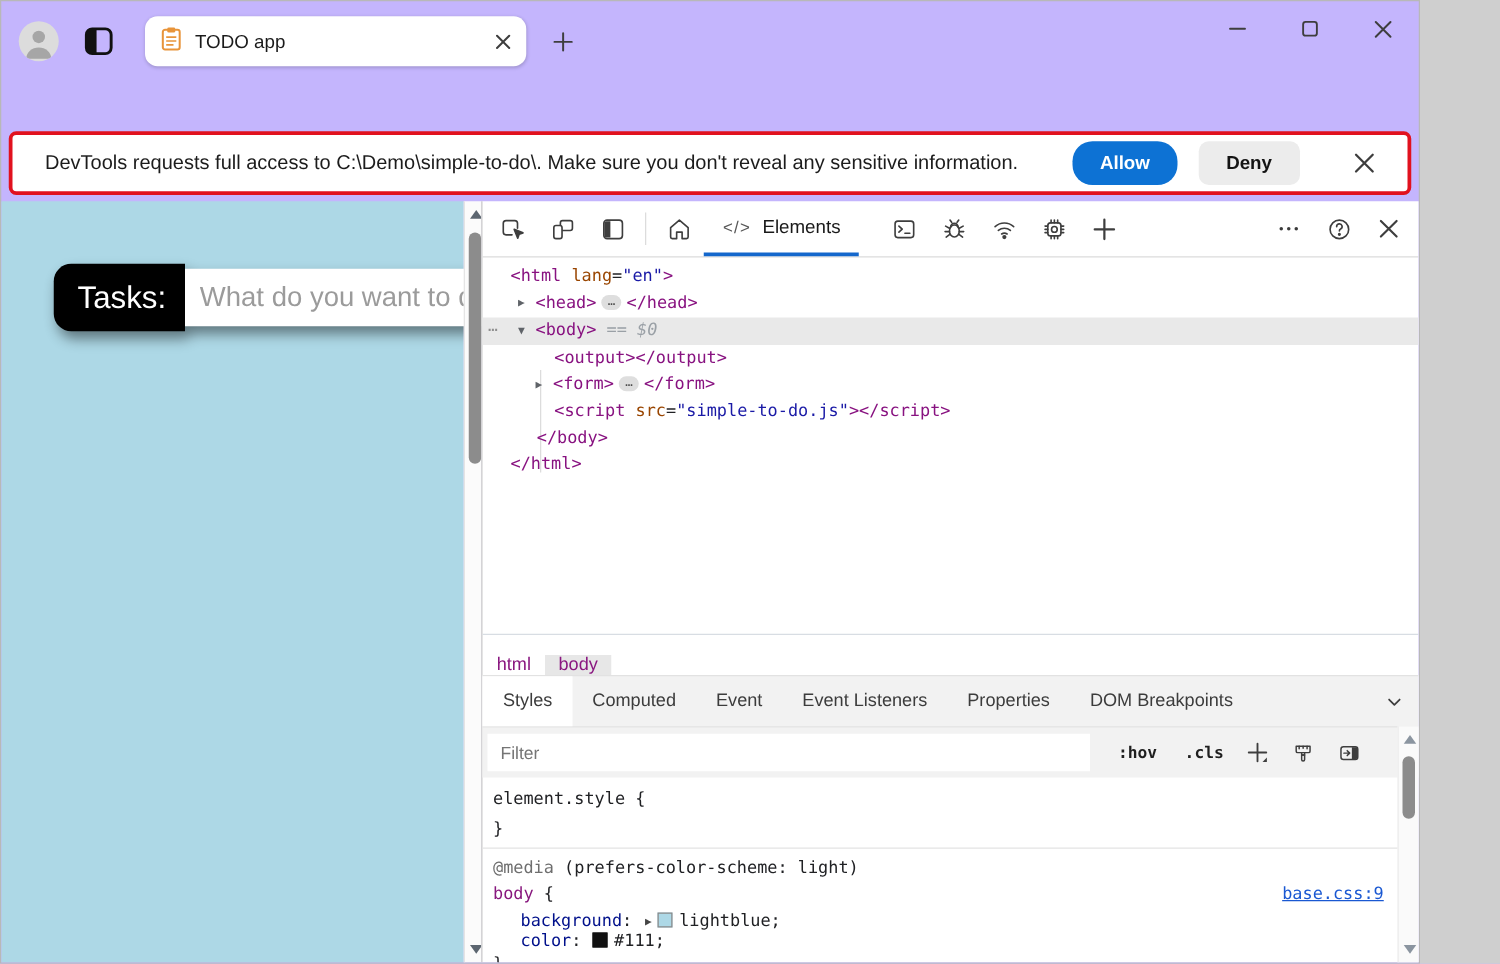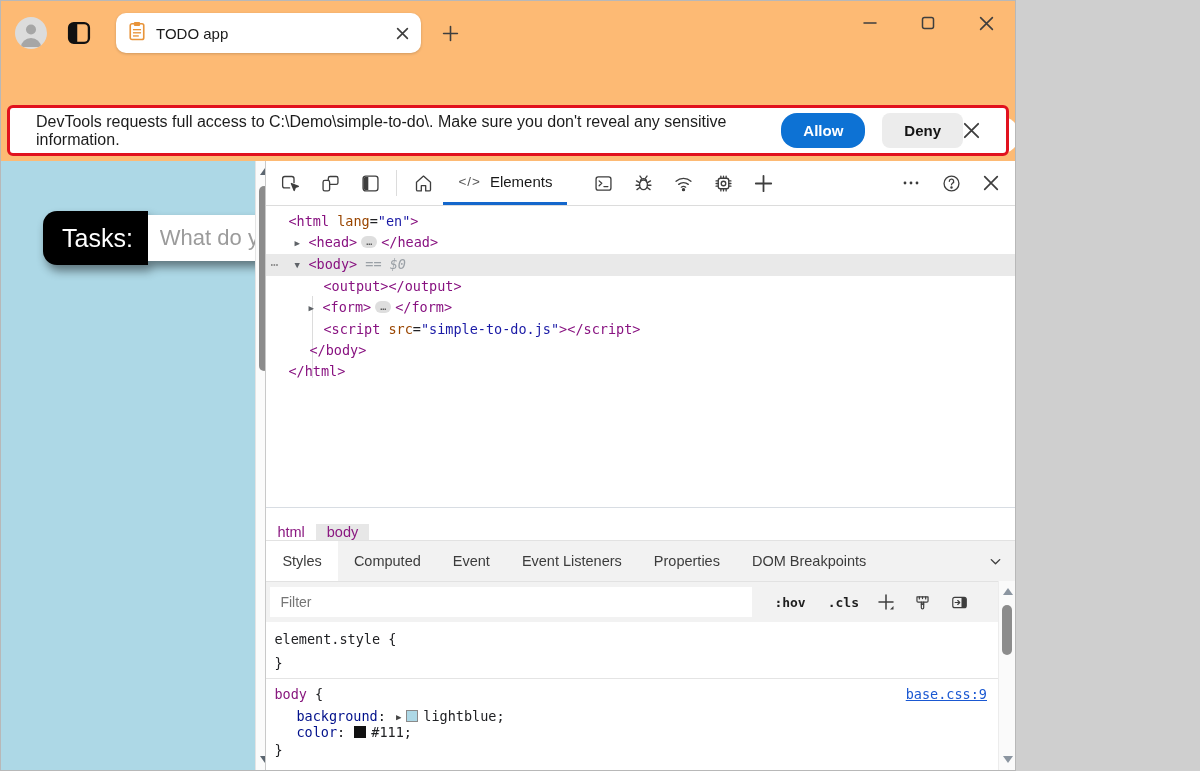--- a/index.html
+++ b/index.html
@@ -1,17 +1,17 @@
 <!DOCTYPE html>
 <html><head>
 <meta charset="utf-8">
 <style>
   * { margin:0; padding:0; box-sizing:border-box; }
   body { background:#cfcfcf; font-family:"Liberation Sans", sans-serif; }
-  #window { position:relative; width:1016px; height:771px; background:#fdba74;
+  #window { position:relative; width:1136px; height:771px; background:#c4b5fd;
             border:1px solid #b8b8b8; overflow:hidden; }
 
   
   .titlebar { position:absolute; top:0; left:0; right:0; height:56px; }
   .avatar { position:absolute; left:14px; top:16px; width:32px; height:32px; border-radius:50%;
             background:#dcdcdc; overflow:hidden; }
   .workspaces { position:absolute; left:64px; top:18px; width:28px; height:28px; }
   .tab { position:absolute; left:115px; top:12px; width:305px; height:40px; background:#fff;
          border-radius:10px; box-shadow:0 1px 3px rgba(0,0,0,.18); display:flex; align-items:center;
          padding:0 12px; }
@@ -431,20 +431,21 @@
             </svg>
         </span>
       </div>
 
       <div class="dt-styles">
           <div class="s-block1">
             <div class="s-row"><span class="tk-plain">element.style </span><span class="tk-plain">{</span></div>
             <div class="s-row"><span class="tk-plain">}</span></div>
           </div>
           <div class="s-block2">
+            <div class="s-row"><span class="tk-atrule">@media</span><span class="tk-plain"> (prefers-color-scheme: light)</span></div>
             <div class="s-row"><span class="tk-sel">body</span><span class="tk-plain"> {</span><span class="s-link">base.css:9</span></div>
             <div class="s-row ind gap"><span class="tk-prop">background</span><span class="tk-plain">: </span><span class="tk-tri">▶</span><span class="tk-sw-lightblue"></span><span class="tk-plain">lightblue;</span></div>
             <div class="s-row ind"><span class="tk-prop">color</span><span class="tk-plain">: </span><span class="tk-sw-black"></span><span class="tk-plain">#111;</span></div>
             <div class="s-row"><span class="tk-plain">}</span></div>
           </div>
         </div>
 
       <div class="dt-vscroll vscroll">
         <span class="arrow-up" style="top:7px"></span>
         <span class="scroll-thumb" style="top:24px;height:50px"></span>

